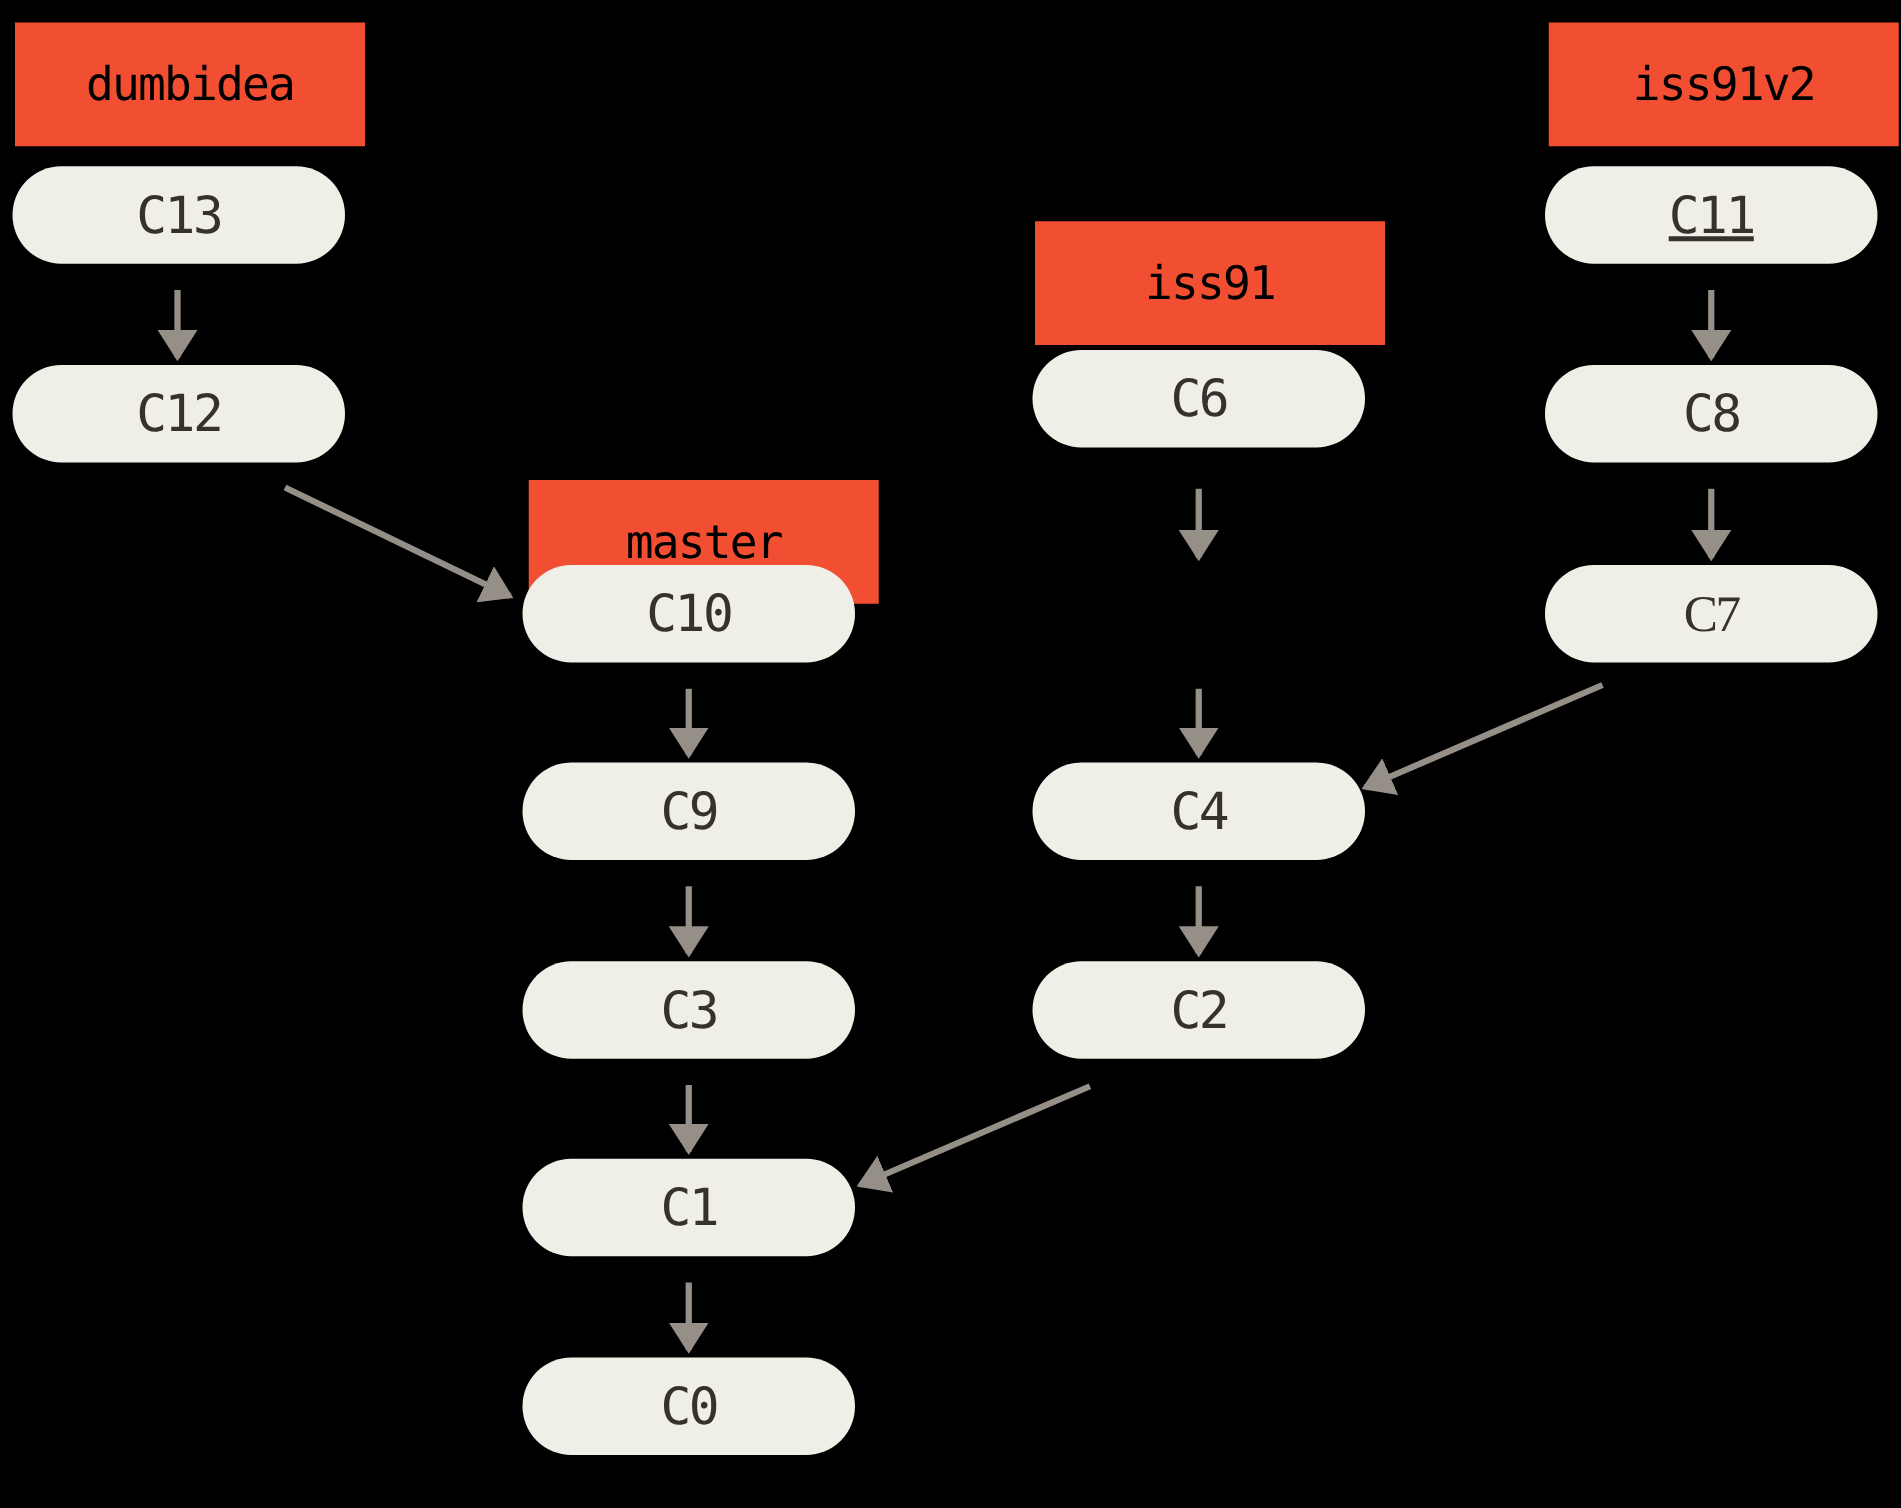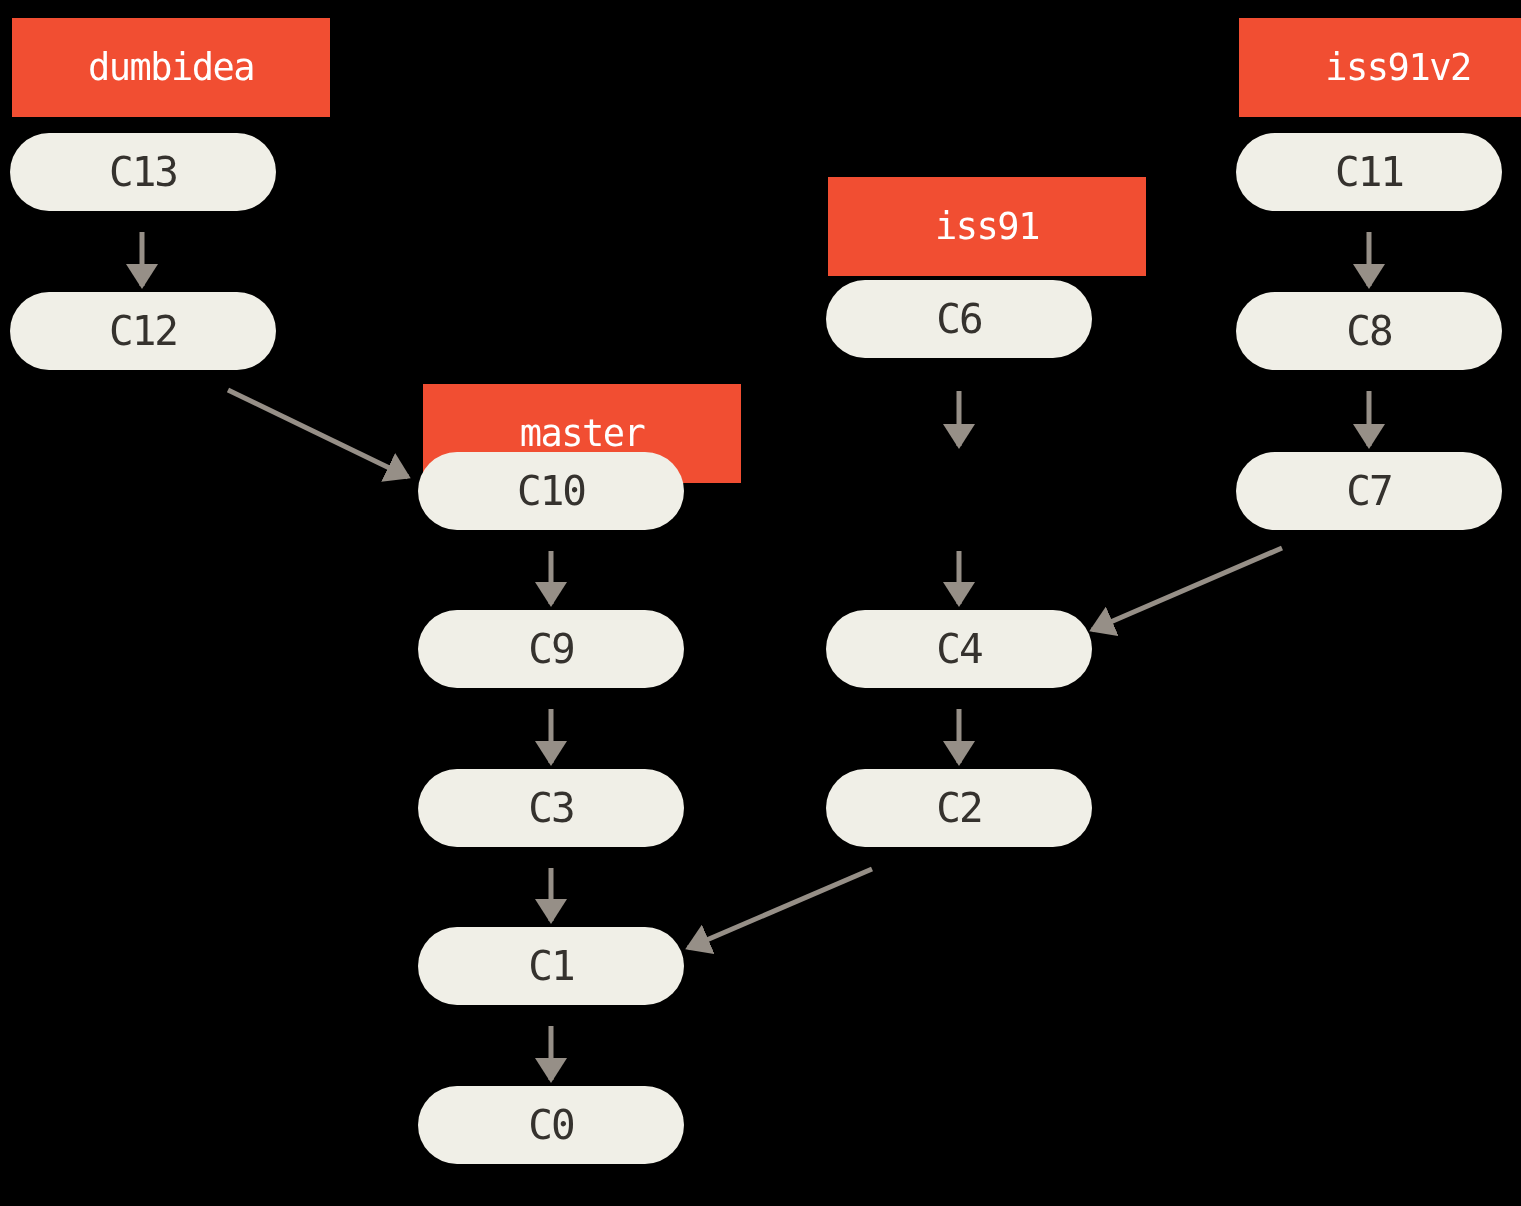--- a/index.html
+++ b/index.html
@@ -18,24 +18,24 @@
   .edges {
     position: absolute;
     left: 0;
     top: 0;
     width: 1521px;
     height: 1206px;
     pointer-events: none;
   }
   .branch-label {
     position: absolute;
-    width: 318px;
+    width: 280px;
     height: 99px;
     background: #f14e32;
-    color: #ffffff;
+    color: #000000;
     display: flex;
     align-items: center;
     justify-content: center;
     font-size: 37px;
     letter-spacing: -1.5px;
   }
   .commit {
     position: absolute;
     width: 266px;
     height: 78px;
@@ -116,23 +116,23 @@
   <div class="commit" style="left:826px; top:280px;">
     <span>C6</span>
   </div>
   <div class="commit" style="left:826px; top:610px;">
     <span>C4</span>
   </div>
   <div class="commit" style="left:826px; top:769px;">
     <span>C2</span>
   </div>
 
-  <div class="commit" style="left:1236px; top:133px;">
+  <div class="commit" style="left:1236px; top:133px;text-decoration:underline;">
     <span>C11</span>
   </div>
   <div class="commit" style="left:1236px; top:292px;">
     <span>C8</span>
   </div>
-  <div class="commit" style="left:1236px; top:452px;">
+  <div class="commit" style="left:1236px; top:452px;font-family:Liberation Serif, serif;">
     <span>C7</span>
   </div>
 
 </div>
 
 </body></html>

